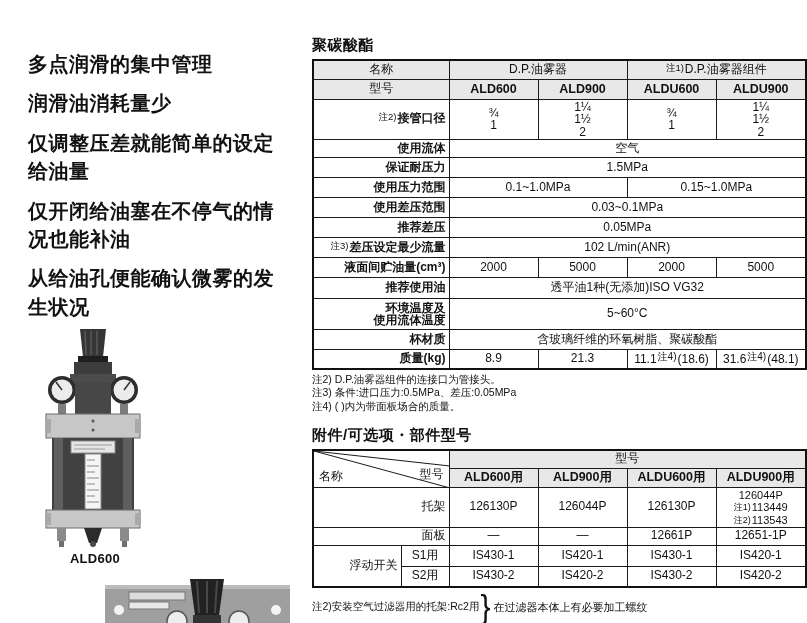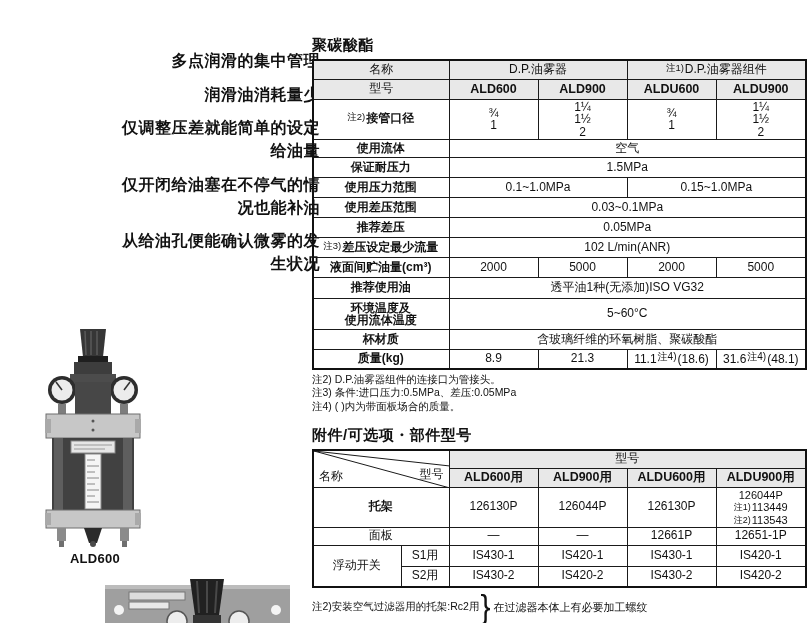--- a/index.html
+++ b/index.html
@@ -5,37 +5,37 @@
   html,body{margin:0;padding:0;}
   body{
     width:807px;height:623px;position:relative;overflow:hidden;
     background:#ffffff;color:#111;
     font-family:"Liberation Sans","DejaVu Sans",sans-serif;
     -webkit-font-smoothing:antialiased;
   }
   
   .features{position:absolute;left:28px;top:50px;width:292px;}
   .feature{
-    font-size:16px;font-weight:bold;line-height:1.42;
-    margin:0 0 11px 0;white-space:pre-line;letter-spacing:.5px;text-align:right;
+    font-size:20px;font-weight:bold;line-height:1.42;
+    margin:0 0 11px 0;white-space:pre-line;letter-spacing:.5px;
   }
   
   .photo1{position:absolute;left:45px;top:327px;}
   .product-label{
     position:absolute;left:45px;top:551px;width:100px;text-align:center;
     font-size:13px;font-weight:bold;letter-spacing:.3px;
   }
   .photo2{position:absolute;left:105px;top:579px;}
   
   .rightcol{position:absolute;left:312px;top:36px;width:493px;}
   .sec-title{font-size:15px;font-weight:bold;margin:0 0 4px 0;letter-spacing:.5px;}
   table{border-collapse:collapse;table-layout:fixed;width:493px;font-size:12px;}
   table{border:2px solid #111;}
   td{border:1px solid #1a1a1a;padding:0 3px;text-align:center;vertical-align:middle;overflow:hidden;line-height:1.15;}
-  td.lbl{text-align:center;font-weight:bold;padding-left:2px;}
+  td.lbl{text-align:right;font-weight:bold;padding-left:2px;}
   td.ghdr{background:#e8e8e8;}
   td.bold{font-weight:bold;font-size:12.5px;}
   td.pre{white-space:pre-line;line-height:1.05;padding-top:1px;padding-bottom:1px;}
   .sup{font-size:10px;vertical-align:3px;margin:4px 1px;}
   .note-pre{font-size:9.5px;font-weight:normal;vertical-align:2px;margin-right:1px;}
   .notes{font-size:10.5px;line-height:1.28;margin-top:3px;}
   .notes div{white-space:nowrap;}
   .sec2{margin-top:13px;}
   
   td.corner{position:relative;padding:0;}
@@ -267,21 +267,21 @@
       </td>
       <td class="ghdr" colspan="4">型号</td>
     </tr>
     <tr style="height:19px">
       <td class="ghdr bold">ALD600用</td>
       <td class="ghdr bold">ALD900用</td>
       <td class="ghdr bold">ALDU600用</td>
       <td class="ghdr bold">ALDU900用</td>
     </tr>
     <tr style="height:40px">
-      <td class="lbl" colspan="2" style="font-weight:bold">托架</td>
+      <td class="lbl" colspan="2" style="font-weight:normal">托架</td>
       <td>126130P</td>
       <td>126044P</td>
       <td>126130P</td>
       <td class="multi3">
         <div class="mline">126044P</div>
         <div class="mline"><span class="note-pre">注1)</span><span>113449</span></div>
         <div class="mline"><span class="note-pre">注2)</span><span>113543</span></div>
       </td>
     </tr>
     <tr style="height:18px">

